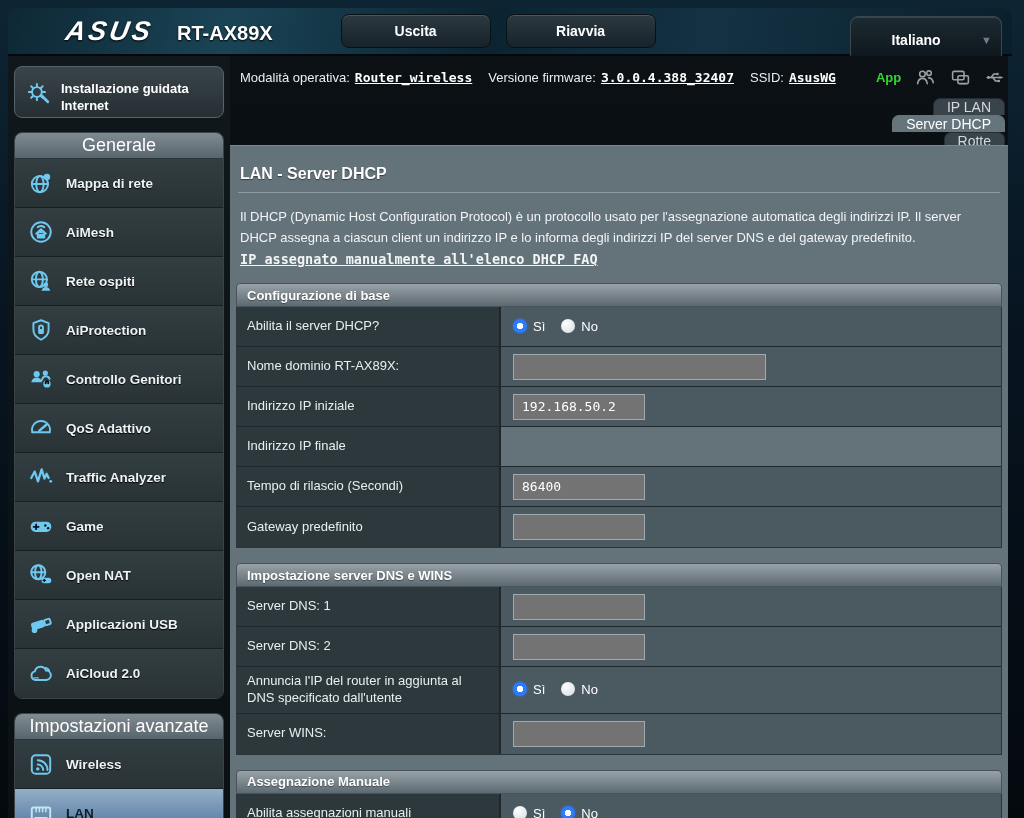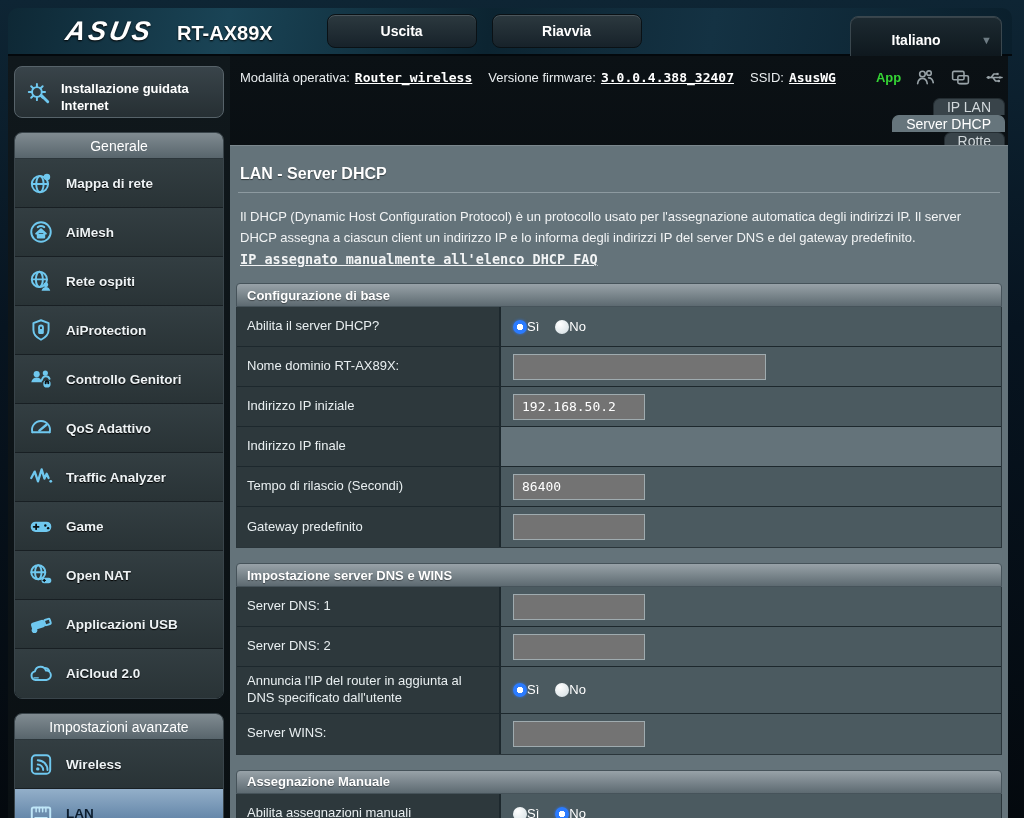--- a/index.html
+++ b/index.html
@@ -15,41 +15,41 @@
     display:flex; align-items:center; }
   .logo-wrap { display:flex; align-items:baseline; gap:24px; padding-left:58px; }
   .asus-logo { color:#fff; font-size:27px; font-weight:bold; font-style:italic;
     letter-spacing:3px; transform:skewX(-10deg); text-shadow:0 1px 2px #000; }
   .model { color:#fff; font-size:20px; font-weight:bold; text-shadow:0 1px 2px #000; }
   .hdr-btn { width:150px; height:34px; border-radius:8px; cursor:pointer;
     background:linear-gradient(180deg,#2c393f 0%,#17222a 100%);
     border:1px solid #0a1115; box-shadow:inset 0 1px 0 rgba(255,255,255,.15);
     color:#fff; font-weight:bold; font-size:14px;
     display:flex; align-items:center; justify-content:center; }
-  .btn-logout { margin-left:54px; }
+  .btn-logout { margin-left:68px; }
   .btn-reboot { margin-left:15px; }
   .lang-select { position:absolute; right:10px; top:8px; width:152px; height:48px;
     border-radius:8px; background:linear-gradient(180deg,#1d2a31 0%,#0c151b 100%);
     border:1px solid #3a474e; box-shadow:inset 0 1px 0 rgba(255,255,255,.12);
     display:flex; align-items:center; cursor:pointer; }
   .lang-label { flex:1; text-align:center; color:#fff; font-weight:bold; font-size:14px; }
   .lang-arrow { color:#6e7c84; font-size:11px; padding-right:9px; }
 
   
   .sidebar { position:absolute; left:8px; top:56px; width:222px; height:762px;
     background:linear-gradient(180deg,#10181c 0%,#0a1013 100%); overflow:hidden; }
   .wizard { margin:10px 6px 14px 6px; height:52px; border-radius:8px;
     background:linear-gradient(180deg,#39444a 0%,#262f33 100%);
     border:1px solid #57636a; display:flex; align-items:center; gap:10px;
     padding-left:10px; cursor:pointer; }
   .wizard-label { color:#fff; font-weight:bold; font-size:13px; line-height:1.3;margin-top:12px; }
   .menu-block { margin:0 6px 14px 6px; border-radius:8px; overflow:hidden;
     border:1px solid #39444a; }
   .menu-head { height:26px; background:linear-gradient(180deg,#808b91 0%,#58656c 100%);
-    color:#fff; font-size:14px; display:flex; align-items:center; justify-content:center;
+    color:#fff; font-size:18px; display:flex; align-items:center; justify-content:center;
     border-bottom:1px solid #2c363b; }
   .side-item { height:49px; display:flex; align-items:center; gap:12px; padding-left:13px;
     background:linear-gradient(180deg,#333e42 0%,#293336 100%);
     border-bottom:1px solid #181f23; cursor:pointer;
     color:#eef3f5; font-weight:bold; font-size:13.5px; text-shadow:0 1px 1px #000; }
   .side-item:last-child { border-bottom:none; }
   .side-item.selected { background:linear-gradient(180deg,#93afc9 0%,#476d95 100%);
     color:#0c1d2e; text-shadow:none; }
   .icon { display:inline-flex; align-items:center; justify-content:center; color:#6fc8ef; }
   .icon svg { stroke:currentColor; fill:none; stroke-width:1.8; stroke-linecap:round; stroke-linejoin:round; }
@@ -92,21 +92,21 @@
   .form-table { border:1px solid #2a353a; border-top:none; }
   .form-row { display:flex; min-height:40px; border-bottom:1px solid #1d282d; }
   .form-row:last-child { border-bottom:none; }
   .cell-label { width:264px; flex:none; background:#2d383c; color:#e9eff1; font-size:13px;
     padding:6px 10px; display:flex; align-items:center; line-height:1.3;
     border-right:2px solid #1d282d; }
   .cell-value { flex:1; background:#4b5a60; display:flex; align-items:center; padding:6px 12px; }
   .txt-input { height:26px; width:132px; background:#737373; border:1px solid #9fabaf;
     color:#fff; font-family:"DejaVu Sans Mono", monospace; font-size:13px; padding:0 8px; }
   .txt-input.wide { width:253px; }
-  .radio-pair { display:flex; align-items:center; margin-right:16px; cursor:pointer; }
+  .radio-pair { display:flex; gap:6px; margin-right:16px; cursor:pointer; }
   .radio { width:14px; height:14px; border-radius:50%; flex:none; }
   .radio.off { background:radial-gradient(circle at 35% 30%, #ffffff 0%, #dfe7ea 70%, #b9c4c9 100%); }
   .radio.on { background:radial-gradient(circle, #ffffff 0 3px, #2b7bff 3.5px 7px);
     box-shadow:0 0 3px rgba(43,123,255,.8); }
   .radio-label { color:#fff; font-size:13px; }
 </style>
 </head>
 <body>
 
 <div class="banner">

